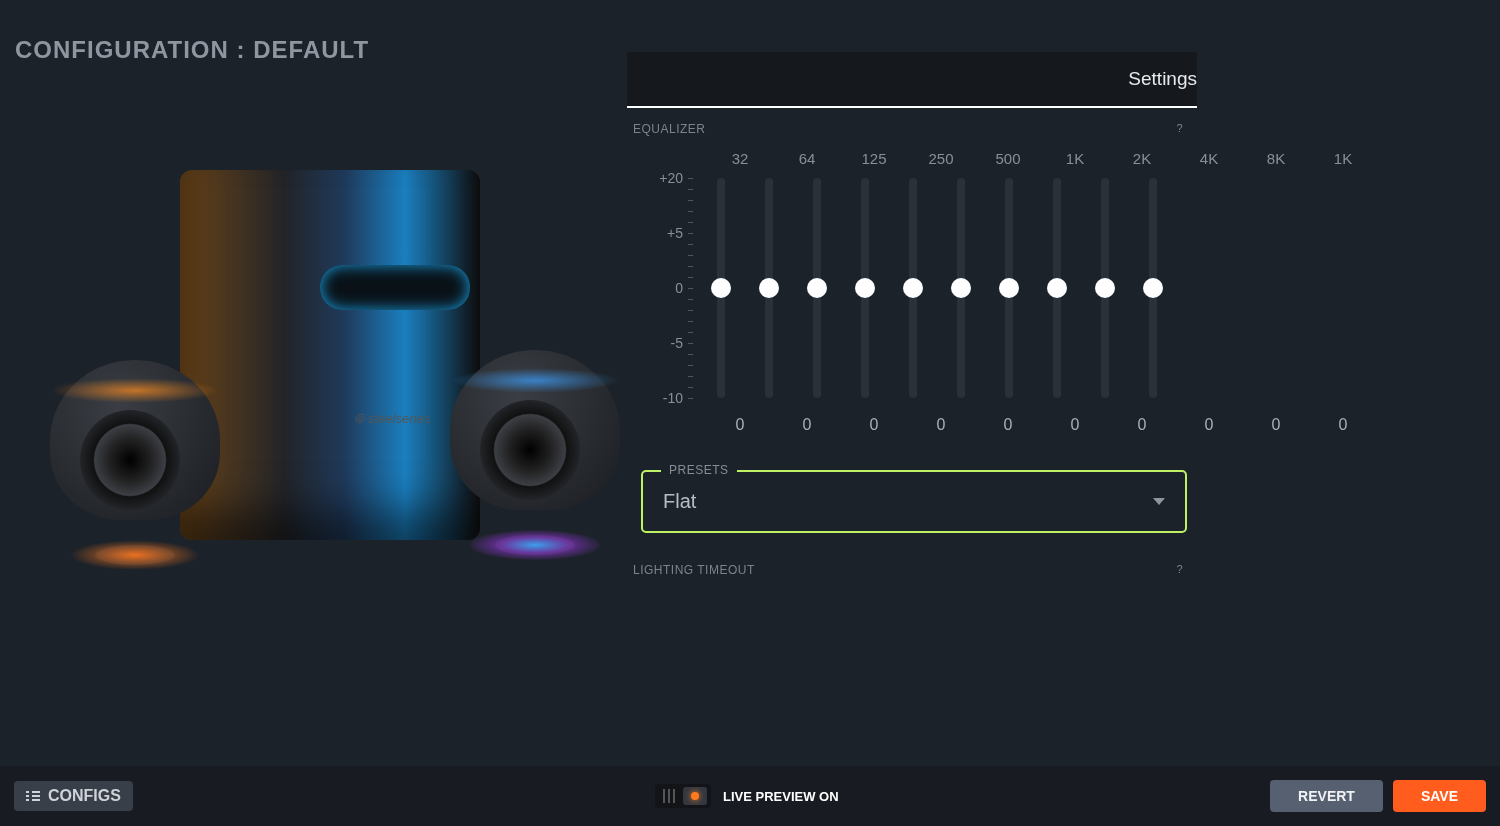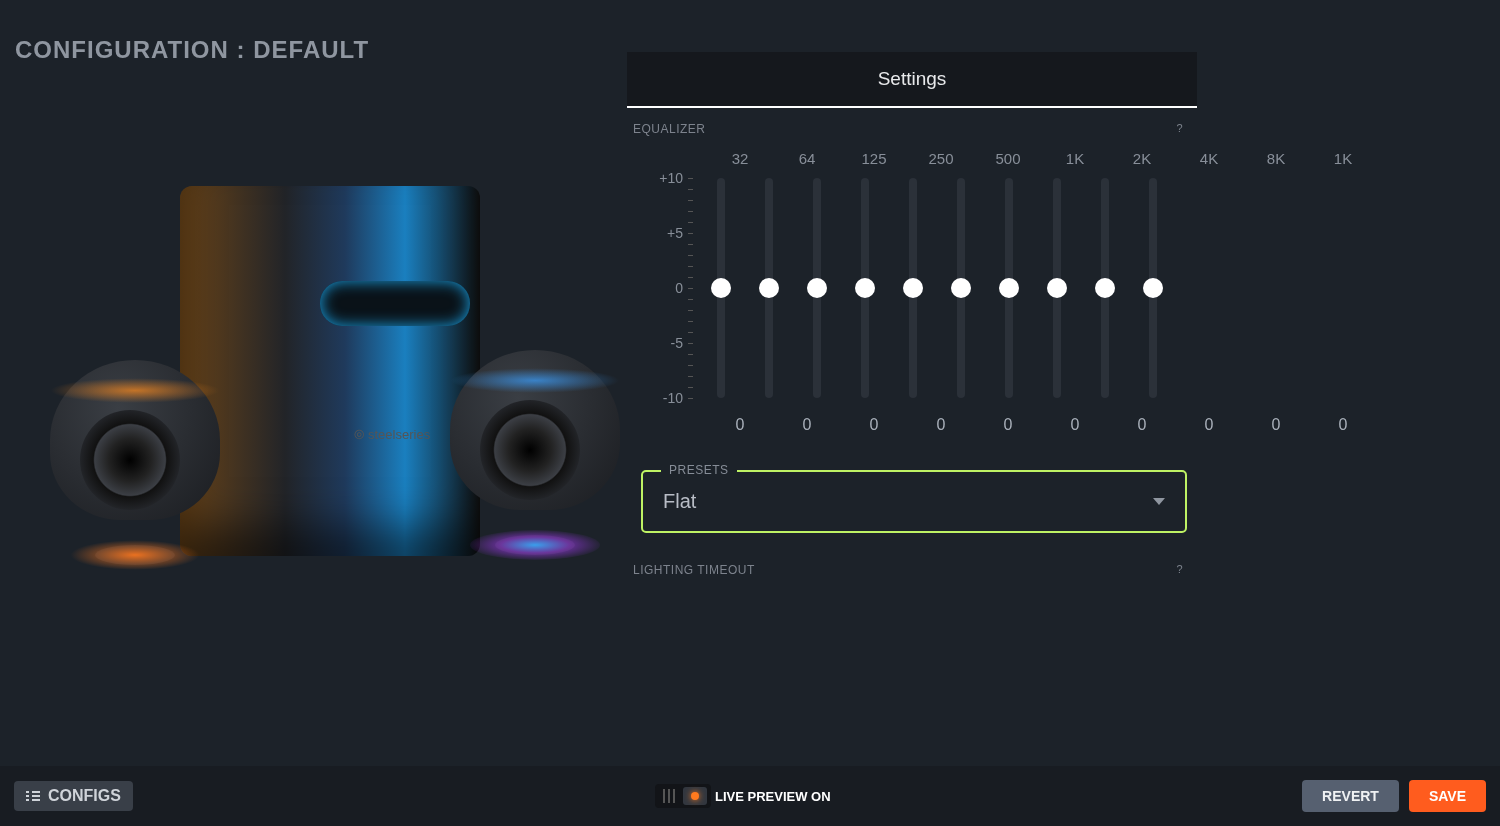--- a/index.html
+++ b/index.html
@@ -24,25 +24,26 @@
   
   .product-area {
     position: absolute;
     top: 170px;
     left: 50px;
     width: 560px;
     height: 430px;
   }
   .subwoofer {
     position: absolute;
-    left: 130px; top: 16px;
+    left: 130px; top: 0;
     width: 300px; height: 370px;
     background: linear-gradient(90deg, #6a4418 0%, #222428 35%, #1f3a5c 55%, #1a7fbf 75%, #111 100%);
     border-radius: 12px;
     box-shadow: inset 0 -30px 40px rgba(0,0,0,0.5);
+    font-style: italic;
   }
   .sub-port {
     position: absolute;
     left: 50%; top: 95px;
     transform: translateX(-10px);
     width: 150px; height: 45px;
     background: #0a1218;
     border-radius: 22px;
     box-shadow: inset 0 0 15px #1a9fe0;
   }
@@ -86,21 +87,21 @@
 
   
   .panel {
     position: absolute;
     top: 52px; left: 627px;
     width: 570px;
   }
   .tabs { display: flex; }
   .tab {
     flex: 1;
-    text-align: center;
+    text-align: right;
     padding: 16px 0;
     font-size: 19px;
     background: #2c323a;
     cursor: pointer;
     color: #b7bcc4;
   }
   .tab.active {
     background: #15181d;
     color: #e8e9eb;
     border-bottom: 2px solid #fff;
@@ -244,21 +245,21 @@
       linear-gradient(#cfd3d9,#cfd3d9) 0 5px/3px 2px no-repeat,
       linear-gradient(#cfd3d9,#cfd3d9) 6px 5px/8px 2px no-repeat,
       linear-gradient(#cfd3d9,#cfd3d9) 0 9px/3px 2px no-repeat,
       linear-gradient(#cfd3d9,#cfd3d9) 6px 9px/8px 2px no-repeat;
   }
   .live-preview {
     position: absolute;
     left: 655px;
     display: flex;
     align-items: center;
-    gap: 4px;
+    gap: 12px;
   }
   .toggle {
     width: 56px; height: 24px;
     background: #121418;
     border-radius: 4px;
     position: relative;
     cursor: pointer;
   }
   .toggle-knob {
     position:absolute; left:28px; top:3px;
@@ -283,21 +284,21 @@
   .live-label {
     font-size: 13px;
     font-weight: 700;
     color: #fff;
   }
   .footer-right {
     margin-left: auto;
     display: flex; gap: 10px;
   }
   .btn {
-    padding: 8px 20px;
+    padding: 8px 28px;
     font-size: 14px;
     font-weight: 700;
     border-radius: 4px;
     cursor: pointer;
     border: none;
   }
   .btn-revert { background: #566070; color: #eff1f3; }
   .btn-save { background: #ff5c1e; color: #fff; }
 </style>
 </head>
@@ -344,21 +345,21 @@
       <div class="eq-freq">500</div>
       <div class="eq-freq">1K</div>
       <div class="eq-freq">2K</div>
       <div class="eq-freq">4K</div>
       <div class="eq-freq">8K</div>
       <div class="eq-freq">1K</div>
     </div>
 
     <div class="eq-sliders-wrap">
       <div class="eq-scale">
-        <span class="eq-scale-label" style="top:0%">+10</span>
+        <span class="eq-scale-label" style="top:0%">+20</span>
         <span class="eq-scale-label" style="top:25%">+5</span>
         <span class="eq-scale-label" style="top:50%">0</span>
         <span class="eq-scale-label" style="top:75%">-5</span>
         <span class="eq-scale-label" style="top:100%">-10</span>
         <span class="eq-tick" style="top:0%"></span>
         <span class="eq-tick" style="top:5%"></span>
         <span class="eq-tick" style="top:10%"></span>
         <span class="eq-tick" style="top:15%"></span>
         <span class="eq-tick" style="top:20%"></span>
         <span class="eq-tick" style="top:25%"></span>

